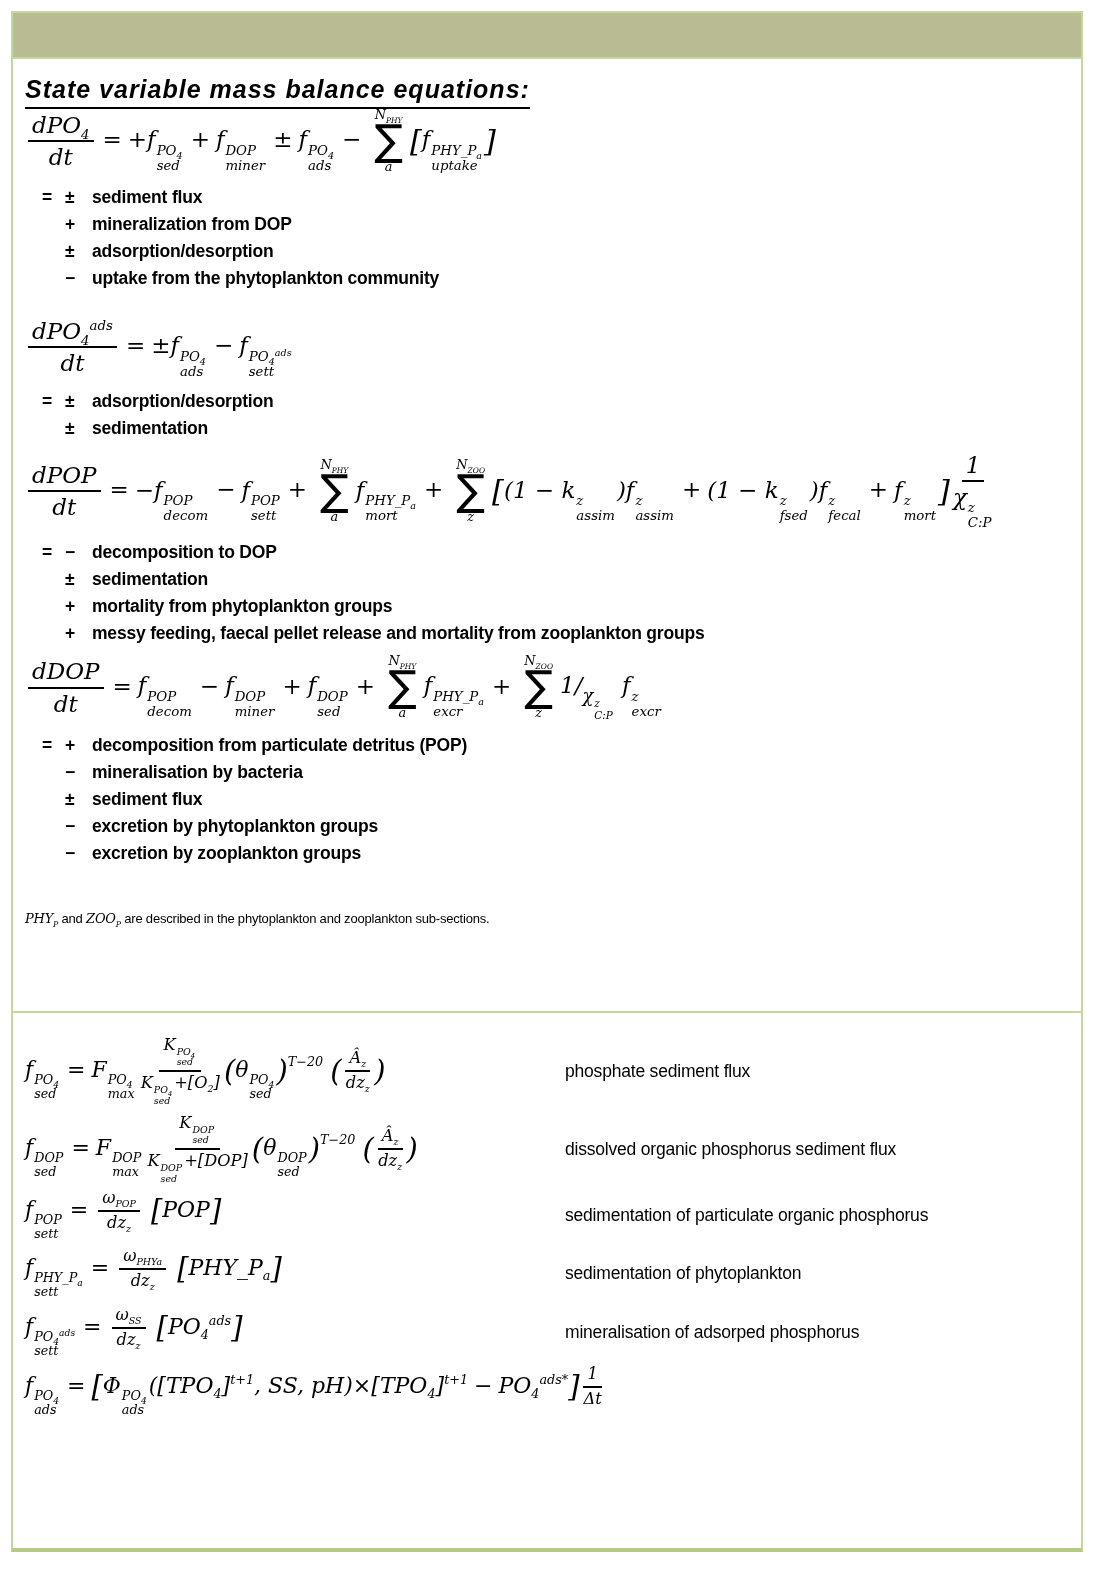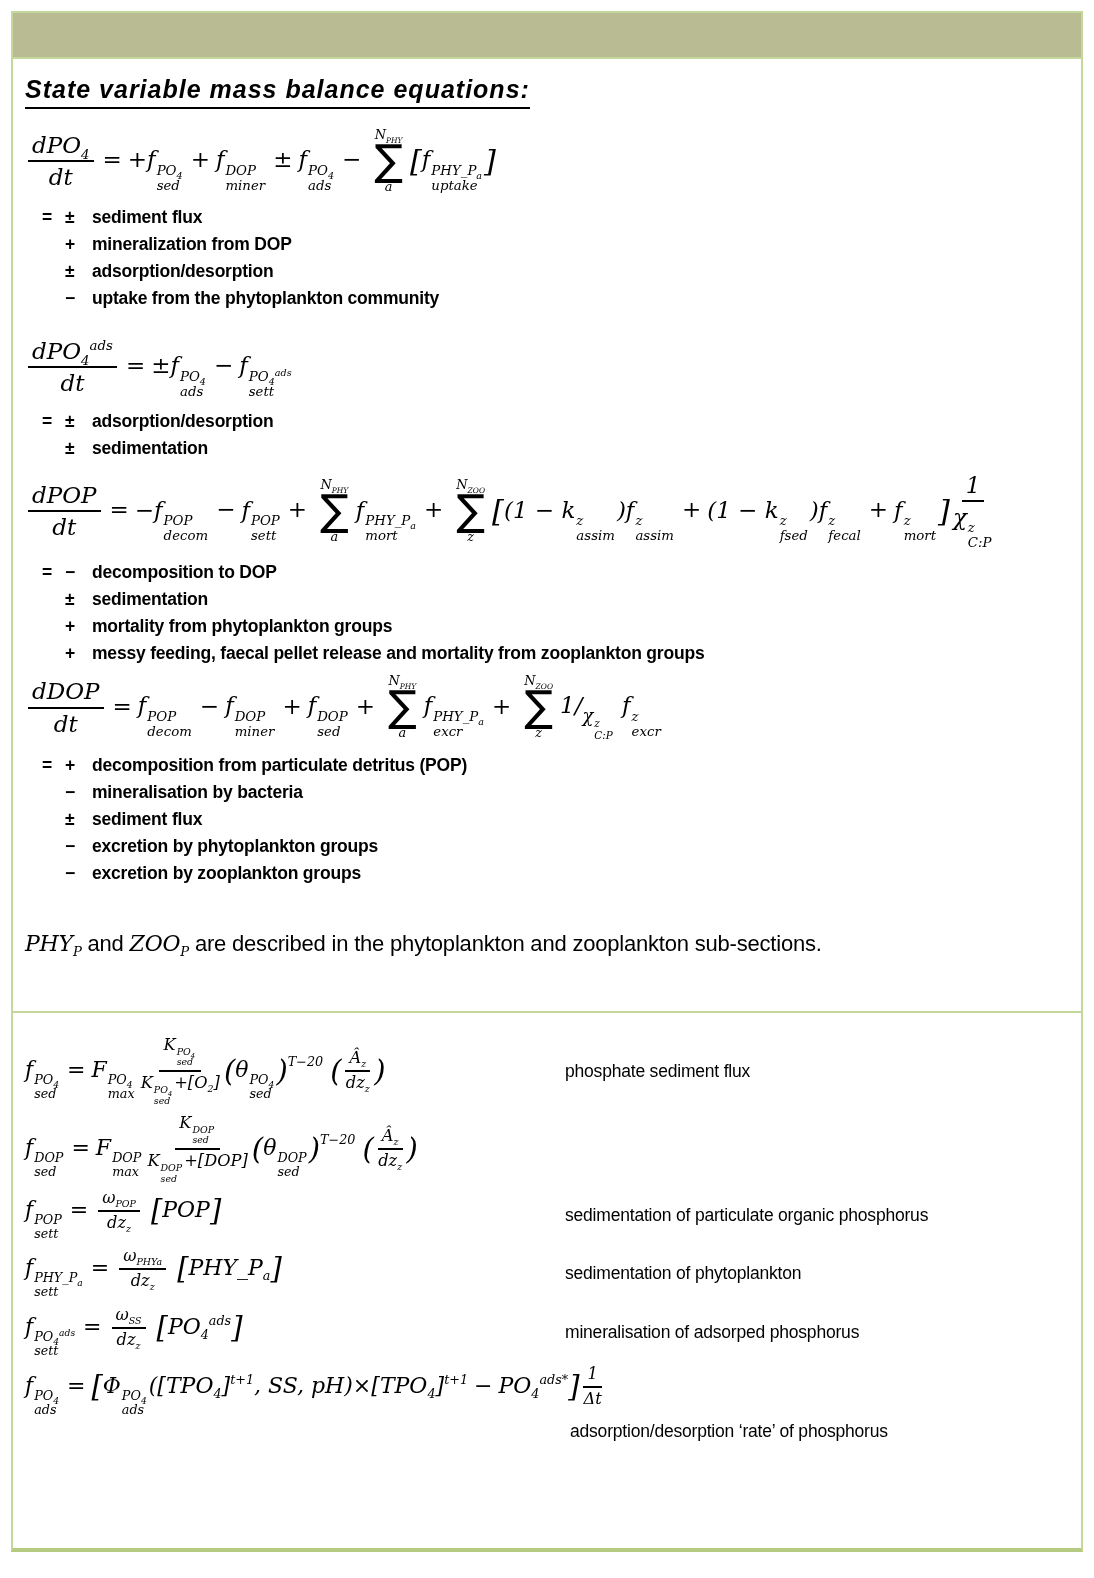--- a/index.html
+++ b/index.html
@@ -38,34 +38,34 @@
   .sum .lt, .sum .lb { font-size: 56%; }
   .sum .sg { font-family: "DejaVu Sans", sans-serif; font-style: normal;
              font-size: 185%; line-height: 0.85; padding: 1px 0 2px; }
   .dnsm { font-size: 78%; vertical-align: -0.45em; }
 
   
   .notes { margin-left: 17px; font-weight: bold; font-size: 17.5px; line-height: 27px;
            letter-spacing: -0.2px; }
   .note-row { display: grid; grid-template-columns: 23px 27px auto; }
 
-  .footnote { font-size: 22px; letter-spacing: -0.2px; }
+  .footnote { font-size: 13px; letter-spacing: -0.2px; }
   .footnote .mv { font-family: "DejaVu Serif", serif; font-style: italic; }
   .footnote .mv sub { font-size: 60%; }
 
   
   .prow { position: relative; display: flex; align-items: center; }
   .prow .eq { font-size: 22px; }
   .plabel { position: absolute; left: 540px; top: 50%; transform: translateY(-50%);
             font-size: 17.5px; letter-spacing: -0.2px; white-space: nowrap; }
   .plabel-line { margin-left: 545px; font-size: 17.5px; letter-spacing: -0.2px; }
 
   
   .mt-title1 { margin-top: 6px; }
-  .mt-eq1 { margin-top: 20px; }
+  .mt-eq1 { }
   .mt-n1  { margin-top: 10px; }
   .mt-eq2 { margin-top: 26px; }
   .mt-n2  { margin-top: 8px; }
   .mt-eq3 { margin-top: 10px; }
   .mt-n3  { margin-top: 8px; }
   .mt-eq4 { margin-top: 8px; }
   .mt-n4  { margin-top: 10px; }
   .mt-fn  { margin-top: 44px; }
   .h-p1 { min-height: 76px; margin-top: 12px; }
   .h-p2 { min-height: 76px; margin-top: 2px; }
@@ -326,20 +326,21 @@
                   <span>DOP</span>
                   <span>sed</span>
                 </span>+[DOP]</span>
             </span><span class="bg">(</span>θ<span class="ss">
               <span>DOP</span>
               <span>sed</span>
             </span><span class="bg">)</span><span class="hi">T−20</span> <span class="bg">(</span><span class="fr sm">
               <span class="nm">Â<sub>z</sub></span>
               <span class="dn">dz<sub>z</sub></span>
             </span><span class="bg">)</span></div>
+        <div class="plabel">dissolved organic phosphorus sediment flux</div>
       </div>
       <div class="prow h-p3">
         <div class="eq">f<span class="ss">
               <span>POP</span>
               <span>sett</span>
             </span><span class="o">=</span><span class="fr sm">
               <span class="nm">ω<sub>POP</sub></span>
               <span class="dn">dz<sub>z</sub></span>
             </span> <span class="bg">[</span>POP<span class="bg">]</span></div>
         <div class="plabel">sedimentation of particulate organic phosphorus</div>
@@ -369,17 +370,16 @@
               <span>PO<sub>4</sub></span>
               <span>ads</span>
             </span><span class="o">=</span><span class="bg">[</span>Φ<span class="ss">
               <span>PO<sub>4</sub></span>
               <span>ads</span>
             </span>([TPO<sub>4</sub>]<sup>t+1</sup>, SS, pH)×[TPO<sub>4</sub>]<sup>t+1</sup><span class="o">−</span>PO<sub>4</sub><sup>ads*</sup><span class="bg">]</span><span class="fr sm">
               <span class="nm">1</span>
               <span class="dn">Δt</span>
             </span></div>
       </div>
-      <div class="plabel-line">adsorption/desorption ‘rate’ of phosphorus</div>
     </div>
 
   </div>
 </div>
 
 </body></html>

